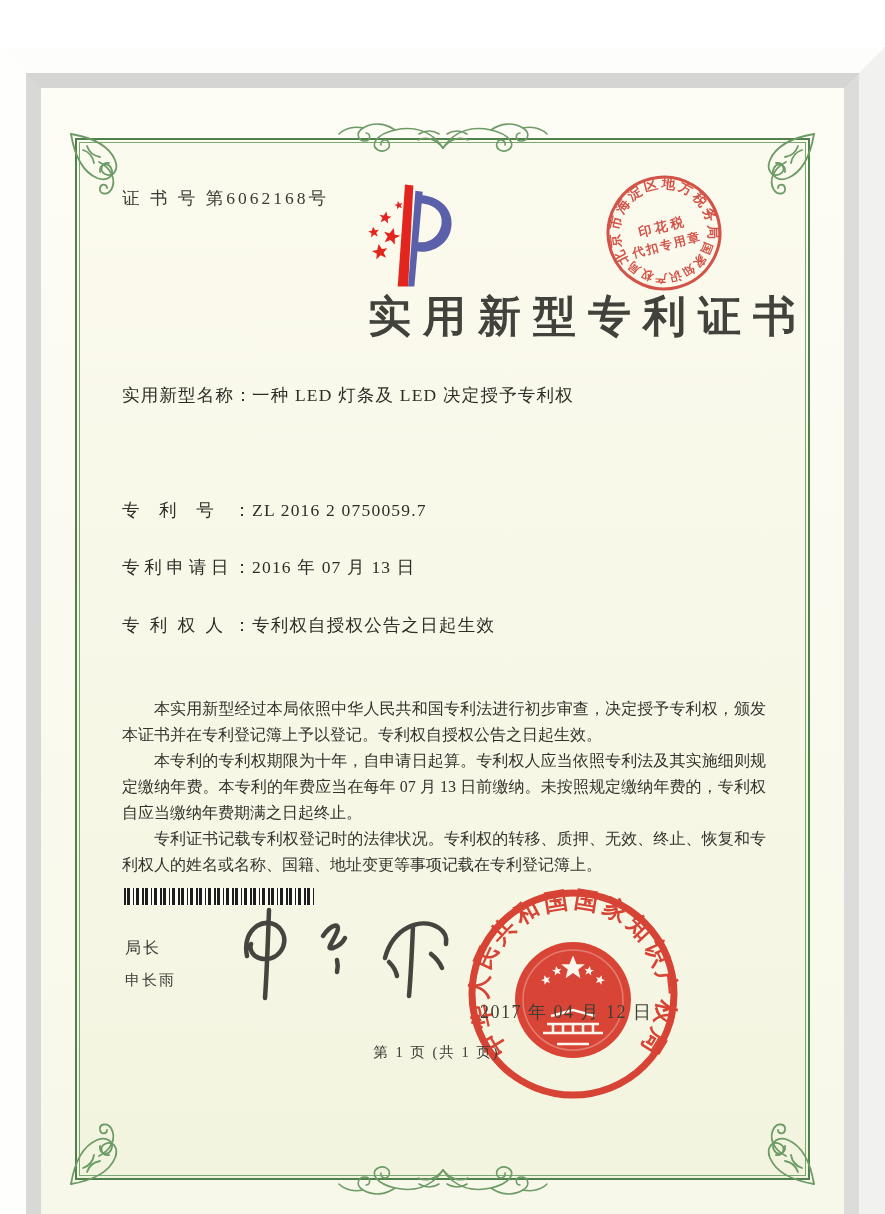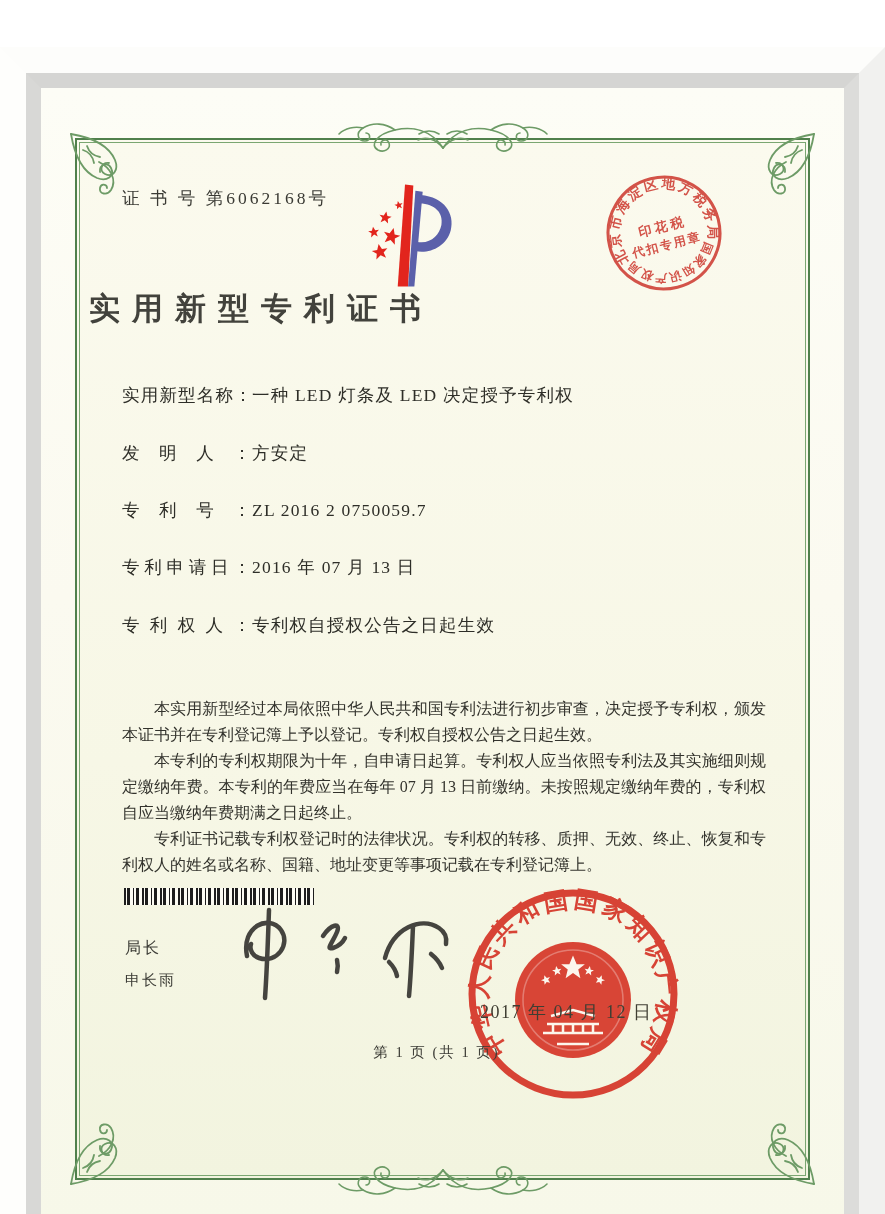--- a/index.html
+++ b/index.html
@@ -18,21 +18,21 @@
   .green-box{position:absolute;left:34px;right:34px;top:50px;bottom:40px;
              border:2px solid #50804c;
              background:linear-gradient(180deg,#fbfaee 0%,#f7f7e6 60%,#f2f4df 100%);}
   .green-inner{position:absolute;inset:2px;border:1px solid #7aa671;pointer-events:none;}
   .content{position:absolute;inset:0;}
   
   .orn{position:absolute;pointer-events:none;}
   
   .cert-no{position:absolute;left:45px;top:46px;font-size:17.5px;letter-spacing:3px;color:#3a3a34;}
   .logo{position:absolute;left:276px;top:42px;width:104px;height:110px;}
-  .title{position:absolute;left:0;right:0;top:148px;text-align:left;font-size:31px;
+  .title{position:absolute;left:0;right:0;top:148px;text-align:right;font-size:43px;
          font-weight:600;letter-spacing:12px;color:#42423c;text-indent:12px;}
   .field{position:absolute;left:45px;font-size:17.5px;color:#2e2e28;letter-spacing:1.2px;white-space:nowrap;}
   .field .lbl{display:inline-block;width:130px;text-align:justify;text-align-last:justify;}
   .f0{top:243px}.f1{top:301px}.f2{top:358px}.f3{top:415px}.f4{top:473px}.f5{top:530px}
   .body-text{position:absolute;left:45px;right:42px;top:556px;font-size:16px;line-height:26px;
              color:#33332d;text-align:justify;}
   .body-text p{margin:0;text-indent:2em;}
   .barcode{position:absolute;left:47px;top:748px;width:190px;height:17px;
            background:repeating-linear-gradient(90deg,#1d1d1d 0 2px,#fdfcf4 2px 3px,#1d1d1d 3px 6px,
            #fdfcf4 6px 9px,#1d1d1d 9px 10px,#fdfcf4 10px 12px,#1d1d1d 12px 15px,#fdfcf4 15px 18px);}
@@ -116,21 +116,20 @@
                 <use href="#star" transform="translate(31,34) scale(0.62) rotate(10)"></use>
                 <use href="#star" transform="translate(20,48) scale(0.55) rotate(-8)"></use>
                 <use href="#star" transform="translate(37,52) scale(0.85) rotate(14)"></use>
                 <use href="#star" transform="translate(26,67) scale(0.8) rotate(-10)"></use>
               </g>
             </svg>
 
             <div class="title">实用新型专利证书</div>
 
             <div class="field f0"><span class="lbl">实用新型名称：</span><span>一种 LED 灯条及 LED 决定授予专利权</span></div>
-            <div class="field f1"><span class="lbl">发明人：</span><span>方安定</span></div>
             <div class="field f2"><span class="lbl">专利号：</span><span>ZL 2016 2 0750059.7</span></div>
             <div class="field f3"><span class="lbl">专利申请日：</span><span>2016 年 07 月 13 日</span></div>
             <div class="field f4"><span class="lbl">专利权人：</span><span>专利权自授权公告之日起生效</span></div>
 
             <div class="body-text">
               <p>本实用新型经过本局依照中华人民共和国专利法进行初步审查，决定授予专利权，颁发本证书并在专利登记簿上予以登记。专利权自授权公告之日起生效。</p>
               <p>本专利的专利权期限为十年，自申请日起算。专利权人应当依照专利法及其实施细则规定缴纳年费。本专利的年费应当在每年 07 月 13 日前缴纳。未按照规定缴纳年费的，专利权自应当缴纳年费期满之日起终止。</p>
               <p>专利证书记载专利权登记时的法律状况。专利权的转移、质押、无效、终止、恢复和专利权人的姓名或名称、国籍、地址变更等事项记载在专利登记簿上。</p>
             </div>
 

